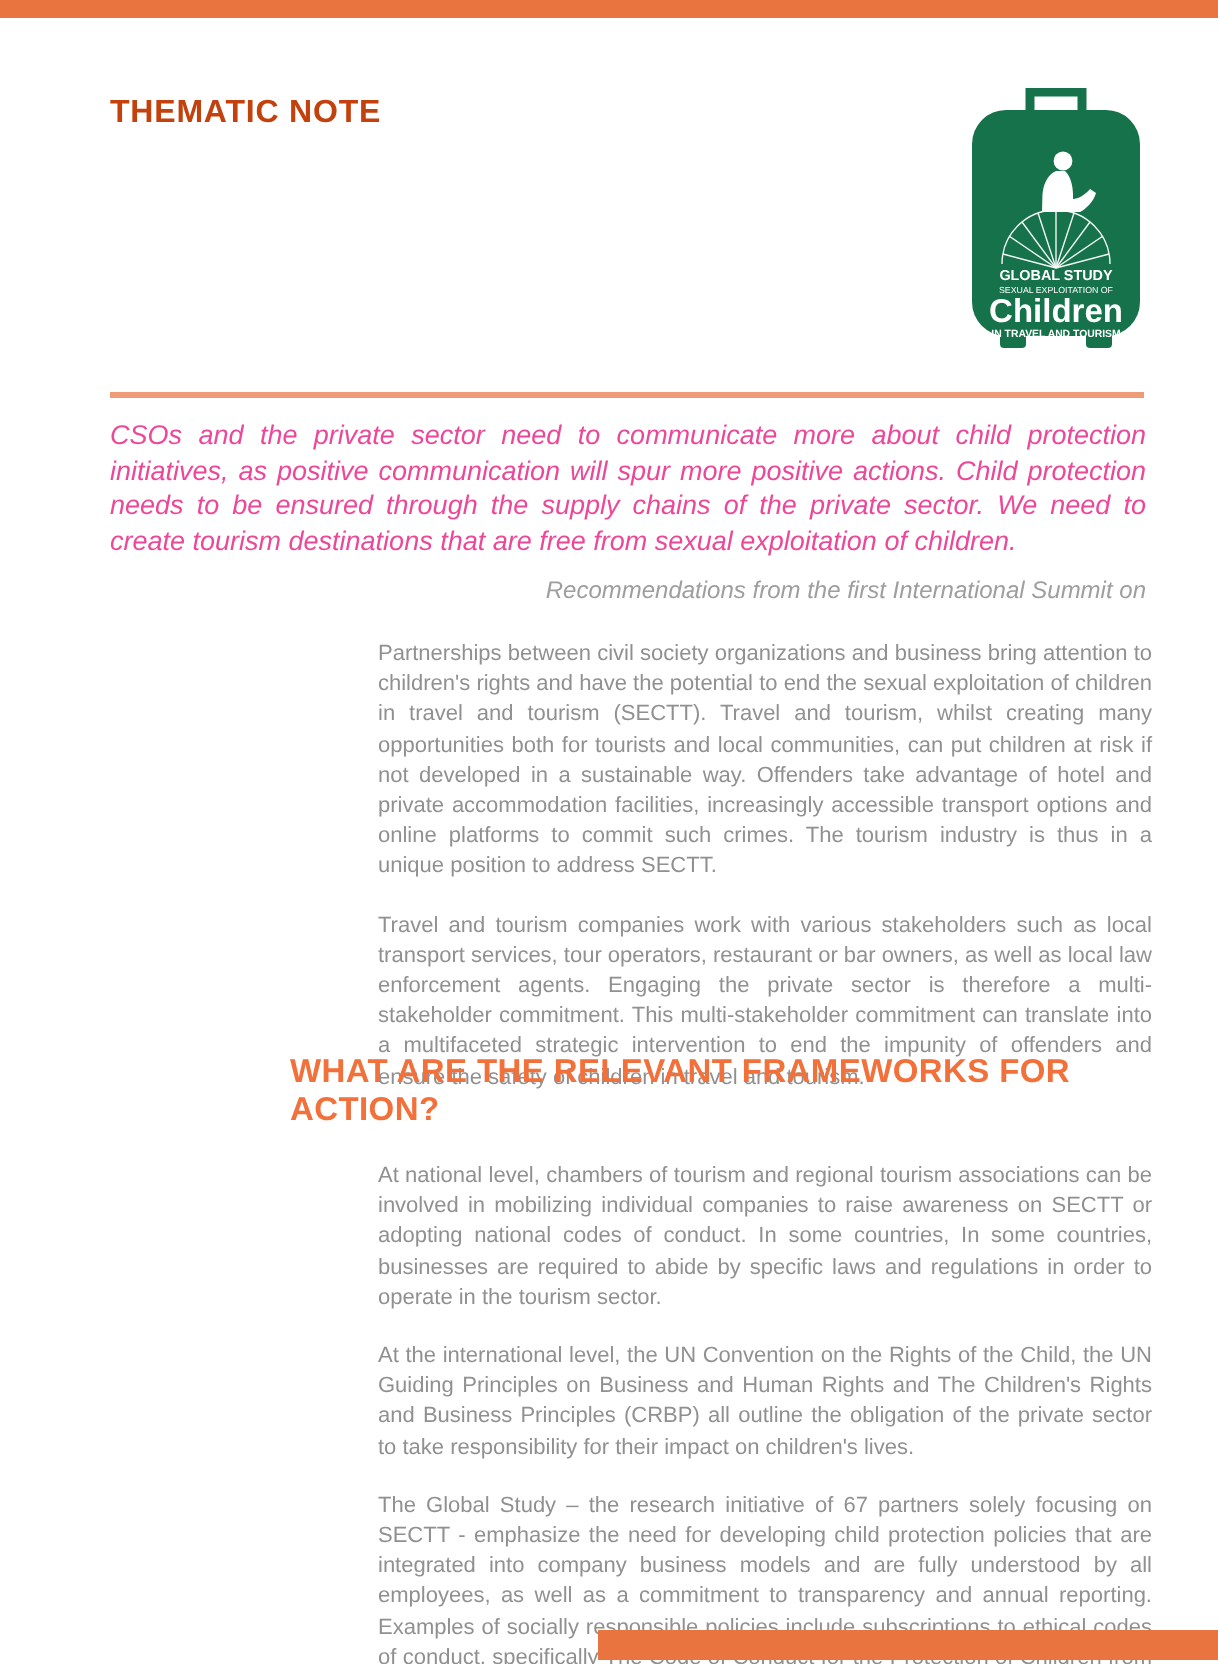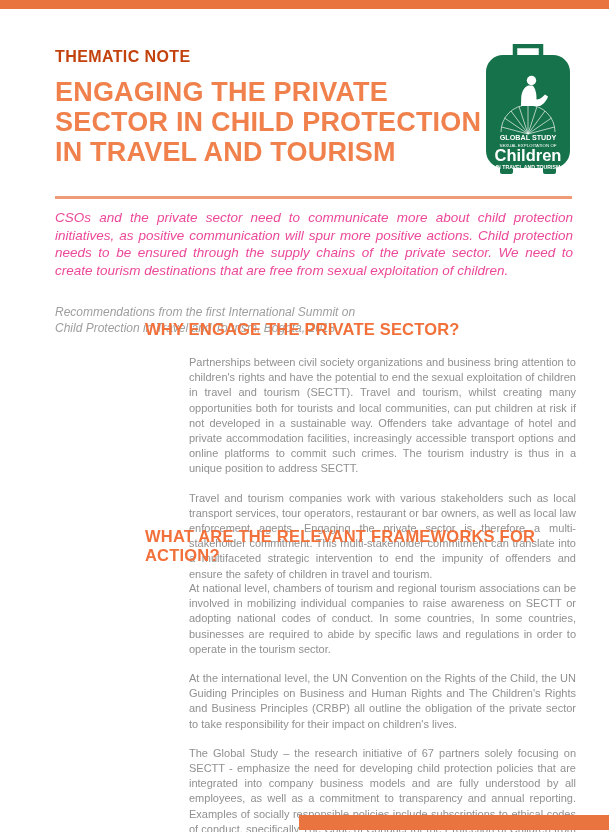--- a/index.html
+++ b/index.html
@@ -37,21 +37,21 @@
   .divider {
     position: absolute; left: 55px; top: 196px;
     width: 517px; height: 3px; background: #F09B78;
   }
   .quote-block { position: absolute; left: 55px; top: 209px; width: 518px; }
   .quote-text {
     color: #ec4899; font-size: 13.5px; font-style: italic;
     line-height: 17.5px; text-align: justify;
   }
   .attribution {
-    margin-top: 25px; text-align: left;
+    margin-top: 8px; text-align: right;
     color: #9E9E9E; font-size: 12px; font-style: italic;
     line-height: 16px;
   }
   .section { position: absolute; left: 145px; width: 431px; }
   .section-1 { top: 320px; }
   .section-2 { top: 527px; }
   .section h2 {
     color: #F2703A; font-size: 16.5px; font-weight: bold;
     letter-spacing: 0.2px; margin-bottom: 16px;
   }
@@ -60,25 +60,20 @@
     text-align: justify; margin-bottom: 14px; margin-left: 44px;
   }
 </style>
 </head>
 <body>
 
 <div class="top-bar"></div>
 
 <div class="header">
   <div class="kicker">THEMATIC NOTE</div>
-  <div class="title">
-    <div>ENGAGING THE PRIVATE</div>
-    <div>SECTOR IN CHILD PROTECTION</div>
-    <div>IN TRAVEL AND TOURISM</div>
-  </div>
 </div>
 
 <div class="logo">
   <svg width="88" height="136" viewBox="0 0 88 136" xmlns="http://www.w3.org/2000/svg">
 
     <path d="M31 13 L31 2 L57 2 L57 13" fill="none" stroke="#15724A" stroke-width="4.5"></path>
 
     <rect x="16" y="120" width="13" height="10" rx="2" fill="#15724A"></rect>
     <rect x="59" y="120" width="13" height="10" rx="2" fill="#15724A"></rect>
 
@@ -108,26 +103,24 @@
     <text x="44" y="124.5" text-anchor="middle" fill="#ffffff" font-family="Liberation Sans, sans-serif" font-size="5.2" font-weight="bold">IN TRAVEL AND TOURISM</text>
   </svg>
 </div>
 
 <div class="divider"></div>
 
 <div class="quote-block">
   <div class="quote-text">CSOs and the private sector need to communicate more about child protection initiatives, as positive communication will spur more positive actions. Child protection needs to be ensured through the supply chains of the private sector. We need to create tourism destinations that are free from sexual exploitation of children.</div>
   <div class="attribution">
     <div>Recommendations from the first International Summit on</div>
-    <div>Child Protection in Travel and Tourism, Bogota, 2018.</div>
   </div>
 </div>
 
 <div class="section section-1">
-  <h2>WHY ENGAGE THE PRIVATE SECTOR?</h2>
   <p>Partnerships between civil society organizations and business bring attention to children's rights and have the potential to end the sexual exploitation of children in travel and tourism (SECTT). Travel and tourism, whilst creating many opportunities both for tourists and local communities, can put children at risk if not developed in a sustainable way. Offenders take advantage of hotel and private accommodation facilities, increasingly accessible transport options and online platforms to commit such crimes. The tourism industry is thus in a unique position to address SECTT.</p>
   <p>Travel and tourism companies work with various stakeholders such as local transport services, tour operators, restaurant or bar owners, as well as local law enforcement agents. Engaging the private sector is therefore a multi-stakeholder commitment. This multi-stakeholder commitment can translate into a multifaceted strategic intervention to end the impunity of offenders and ensure the safety of children in travel and tourism.</p>
 </div>
 
 <div class="section section-2">
   <h2>WHAT ARE THE RELEVANT FRAMEWORKS FOR ACTION?</h2>
   <p>At national level, chambers of tourism and regional tourism associations can be involved in mobilizing individual companies to raise awareness on SECTT or adopting national codes of conduct. In some countries, In some countries, businesses are required to abide by specific laws and regulations in order to operate in the tourism sector.</p>
   <p>At the international level, the UN Convention on the Rights of the Child, the UN Guiding Principles on Business and Human Rights and The Children's Rights and Business Principles (CRBP) all outline the obligation of the private sector to take responsibility for their impact on children's lives.</p>
   <p>The Global Study – the research initiative of 67 partners solely focusing on SECTT - emphasize the need for developing child protection policies that are integrated into company business models and are fully understood by all employees, as well as a commitment to transparency and annual reporting. Examples of socially responsible policies include subscriptions to ethical codes of conduct, specifically The Code of Conduct for the Protection of Children from Sexual Exploitation of Children in Travel and Tourism (The Code).</p>
 </div>

